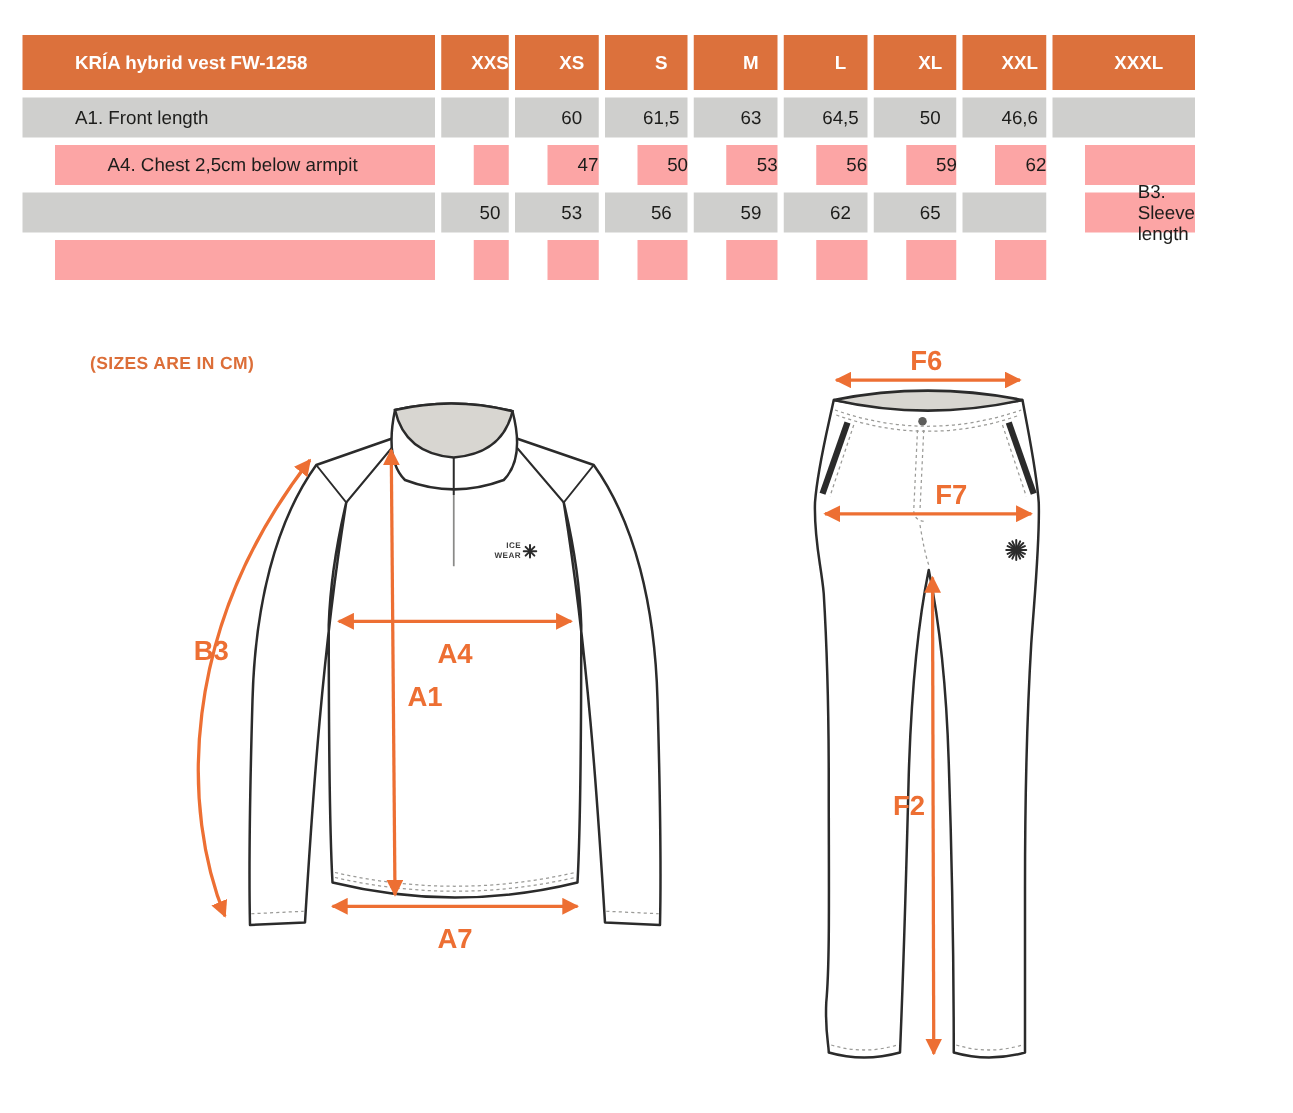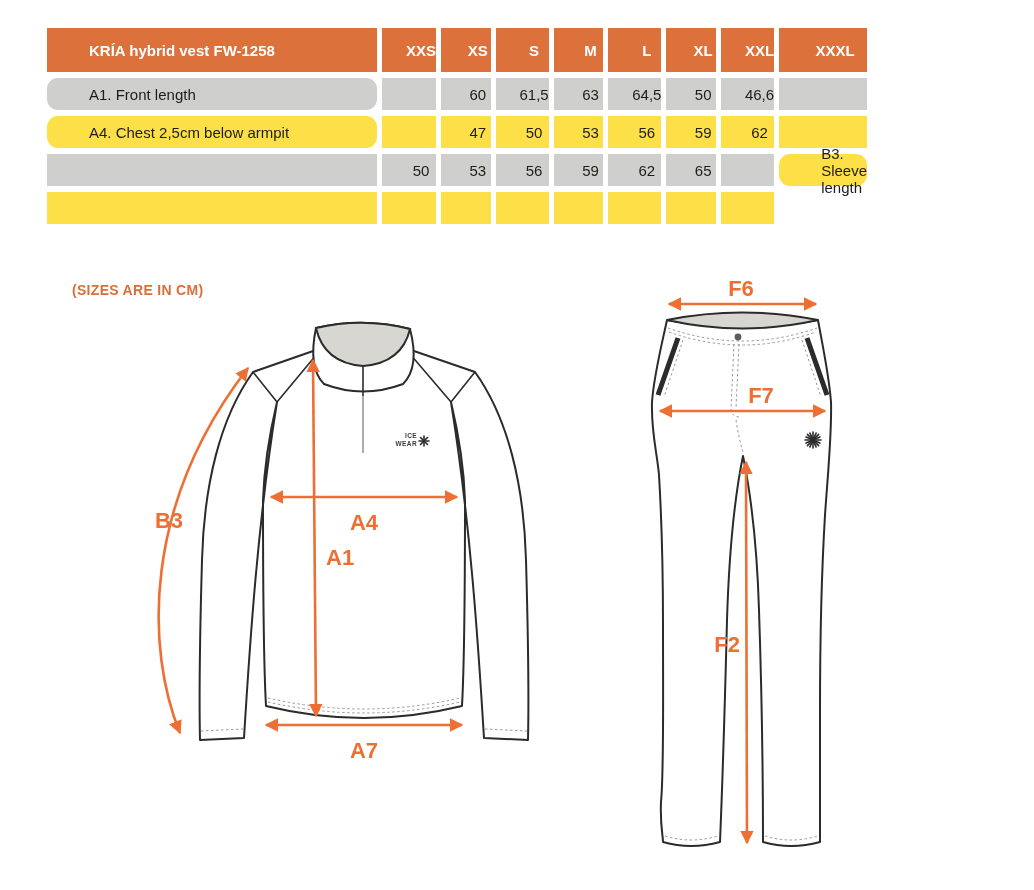--- a/index.html
+++ b/index.html
@@ -2,30 +2,30 @@
 <html><head>
 <meta charset="utf-8">
 <style>
   html,body{margin:0;padding:0;background:#ffffff;}
   body{
     position:relative;width:1034px;height:890px;overflow:hidden;
     font-family:"Liberation Sans", sans-serif;color:#1d1d1b;
   }
   
   .size-table{
-    position:absolute;left:47px;top:28px;width:820px;
+    position:absolute;left:18px;top:28px;width:820px;
     display:grid;grid-template-columns:330px repeat(8,1fr);
     grid-template-rows:44px repeat(4,32px);gap:6px 5px;
   }
   .cell{display:flex;align-items:center;justify-content:center;font-size:15px;padding-left:24px;}
   .hd{background:#DC713C;color:#ffffff;font-weight:bold;}
   .hd-title{justify-content:flex-start;padding-left:42px;}
-  .rl{justify-content:flex-start;padding-left:42px;border-radius:11px;}
+  .rl{justify-content:flex-start;padding-left:42px;}
   .dark{background:#CFCFCD;}
-  .light{background:#fde047;}
+  .light{background:#fca5a5;margin-left:26px;}
   
   .units-note{
     position:absolute;left:72px;top:242px;
     color:#DC6E38;font-size:14px;font-weight:bold;letter-spacing:.3px;margin-top:40px;
   }
   
   .shirt-svg{position:absolute;left:120px;top:300px;}
   .pants-svg{position:absolute;left:630px;top:280px;}
   .outline{fill:#ffffff;stroke:#2B2B2B;stroke-width:2;stroke-linejoin:round;}
   .seam{fill:none;stroke:#2B2B2B;stroke-width:1.6;stroke-linejoin:round;}

